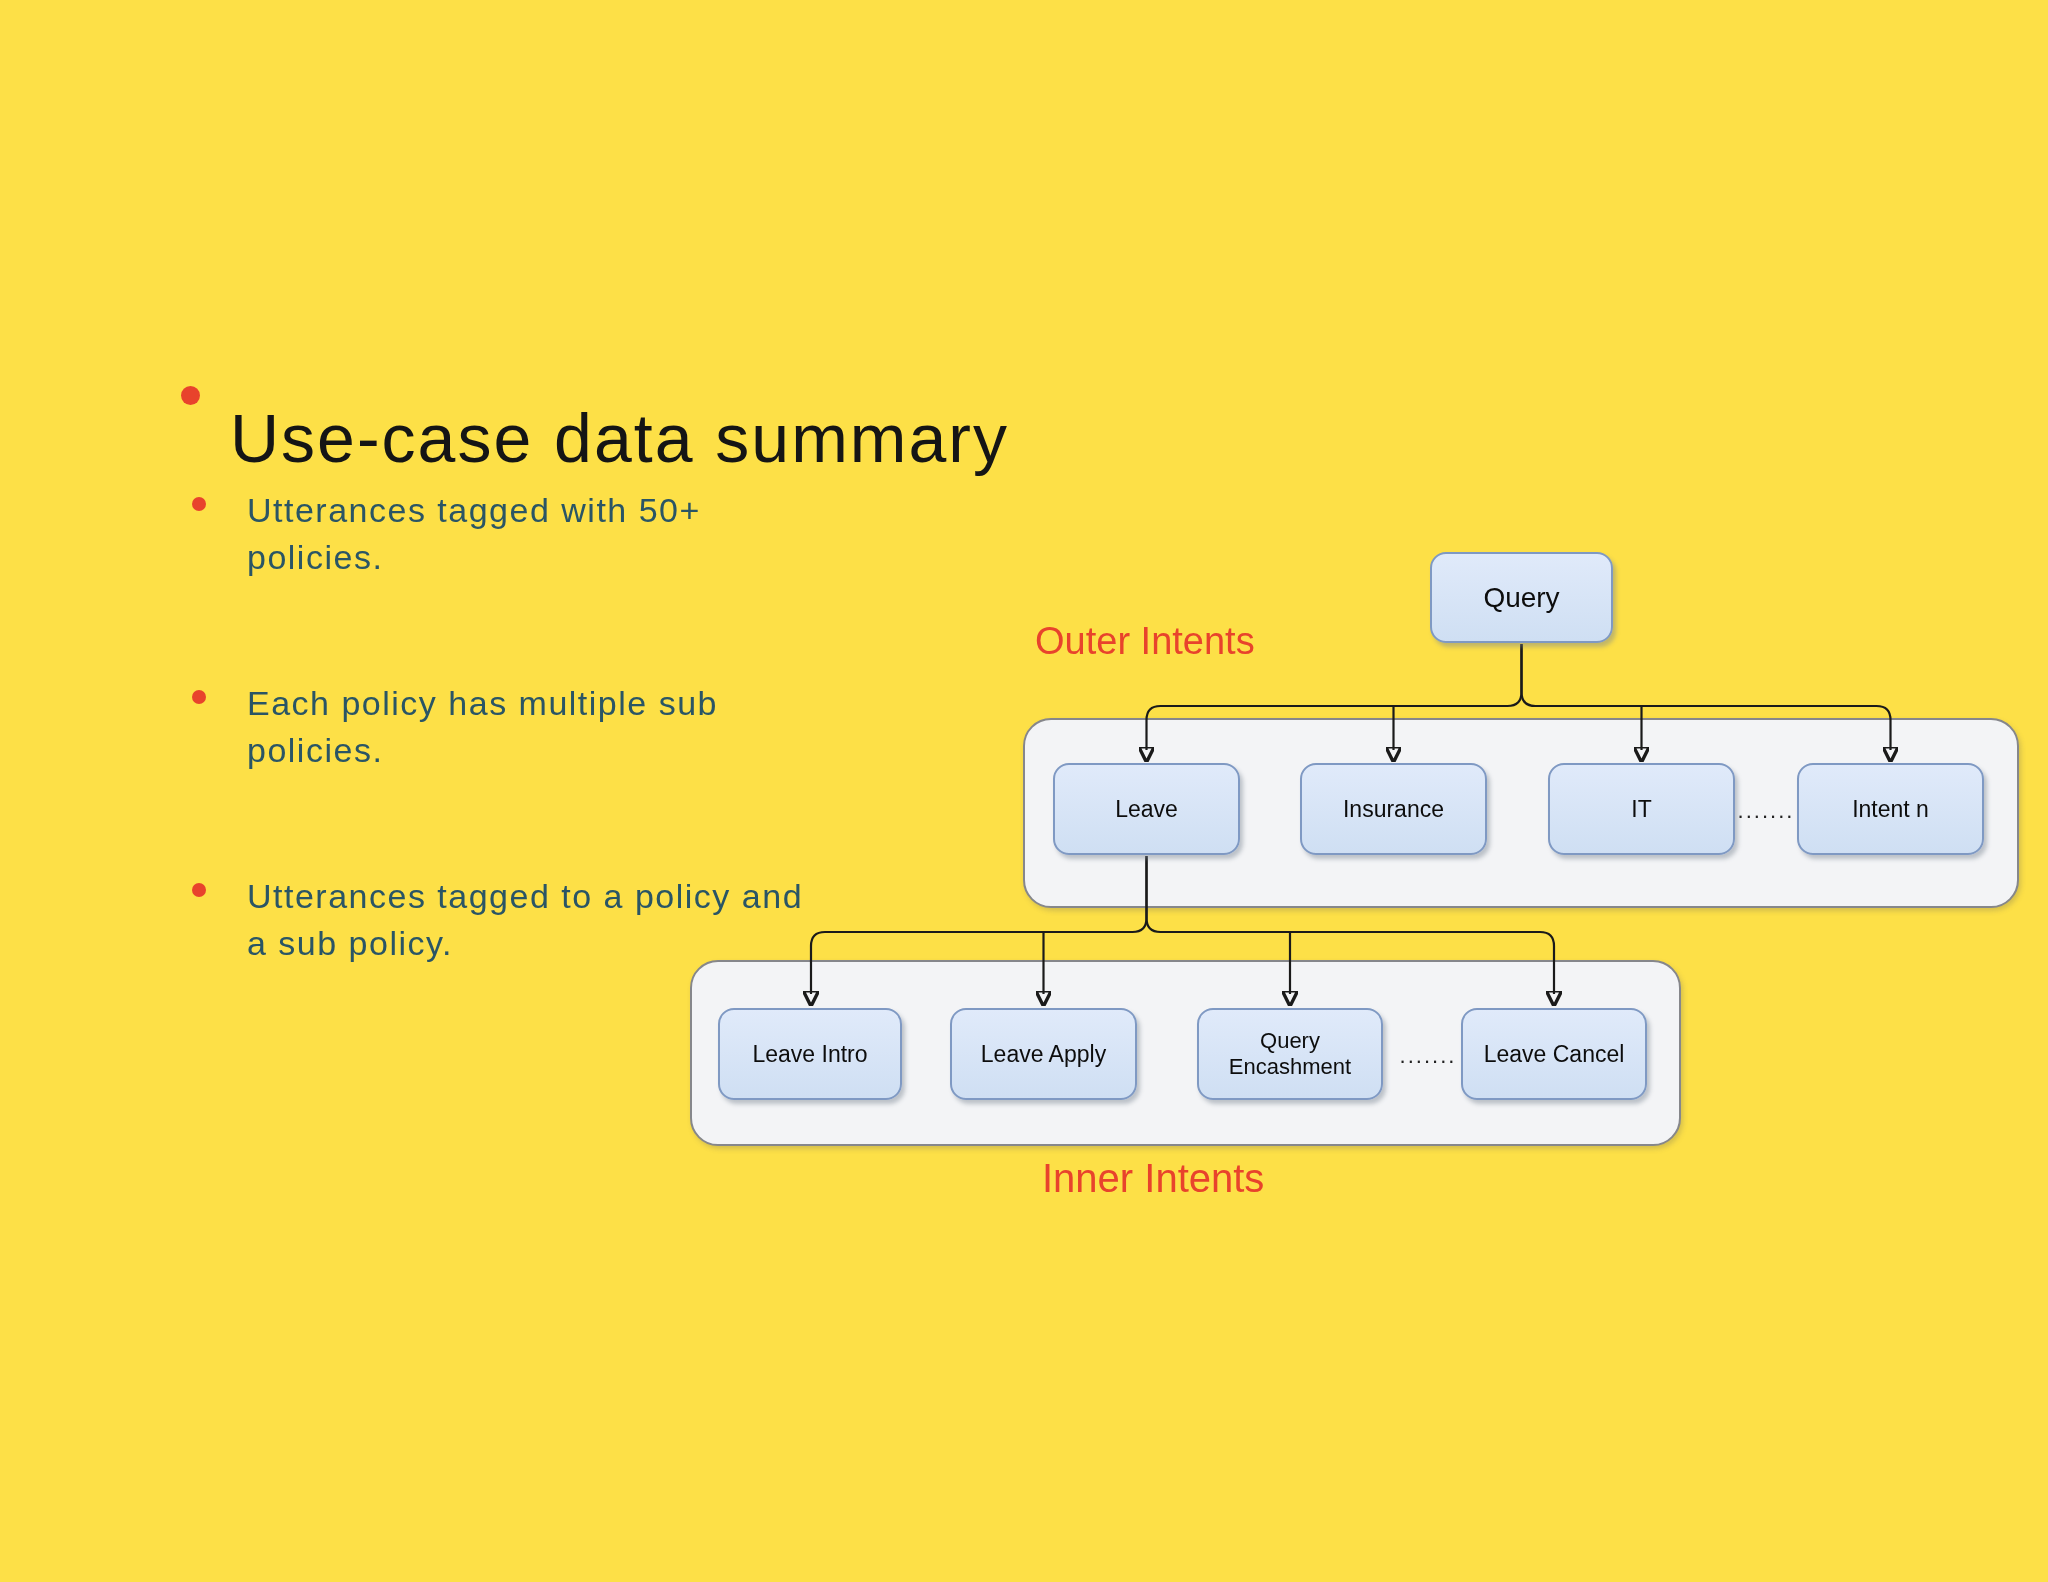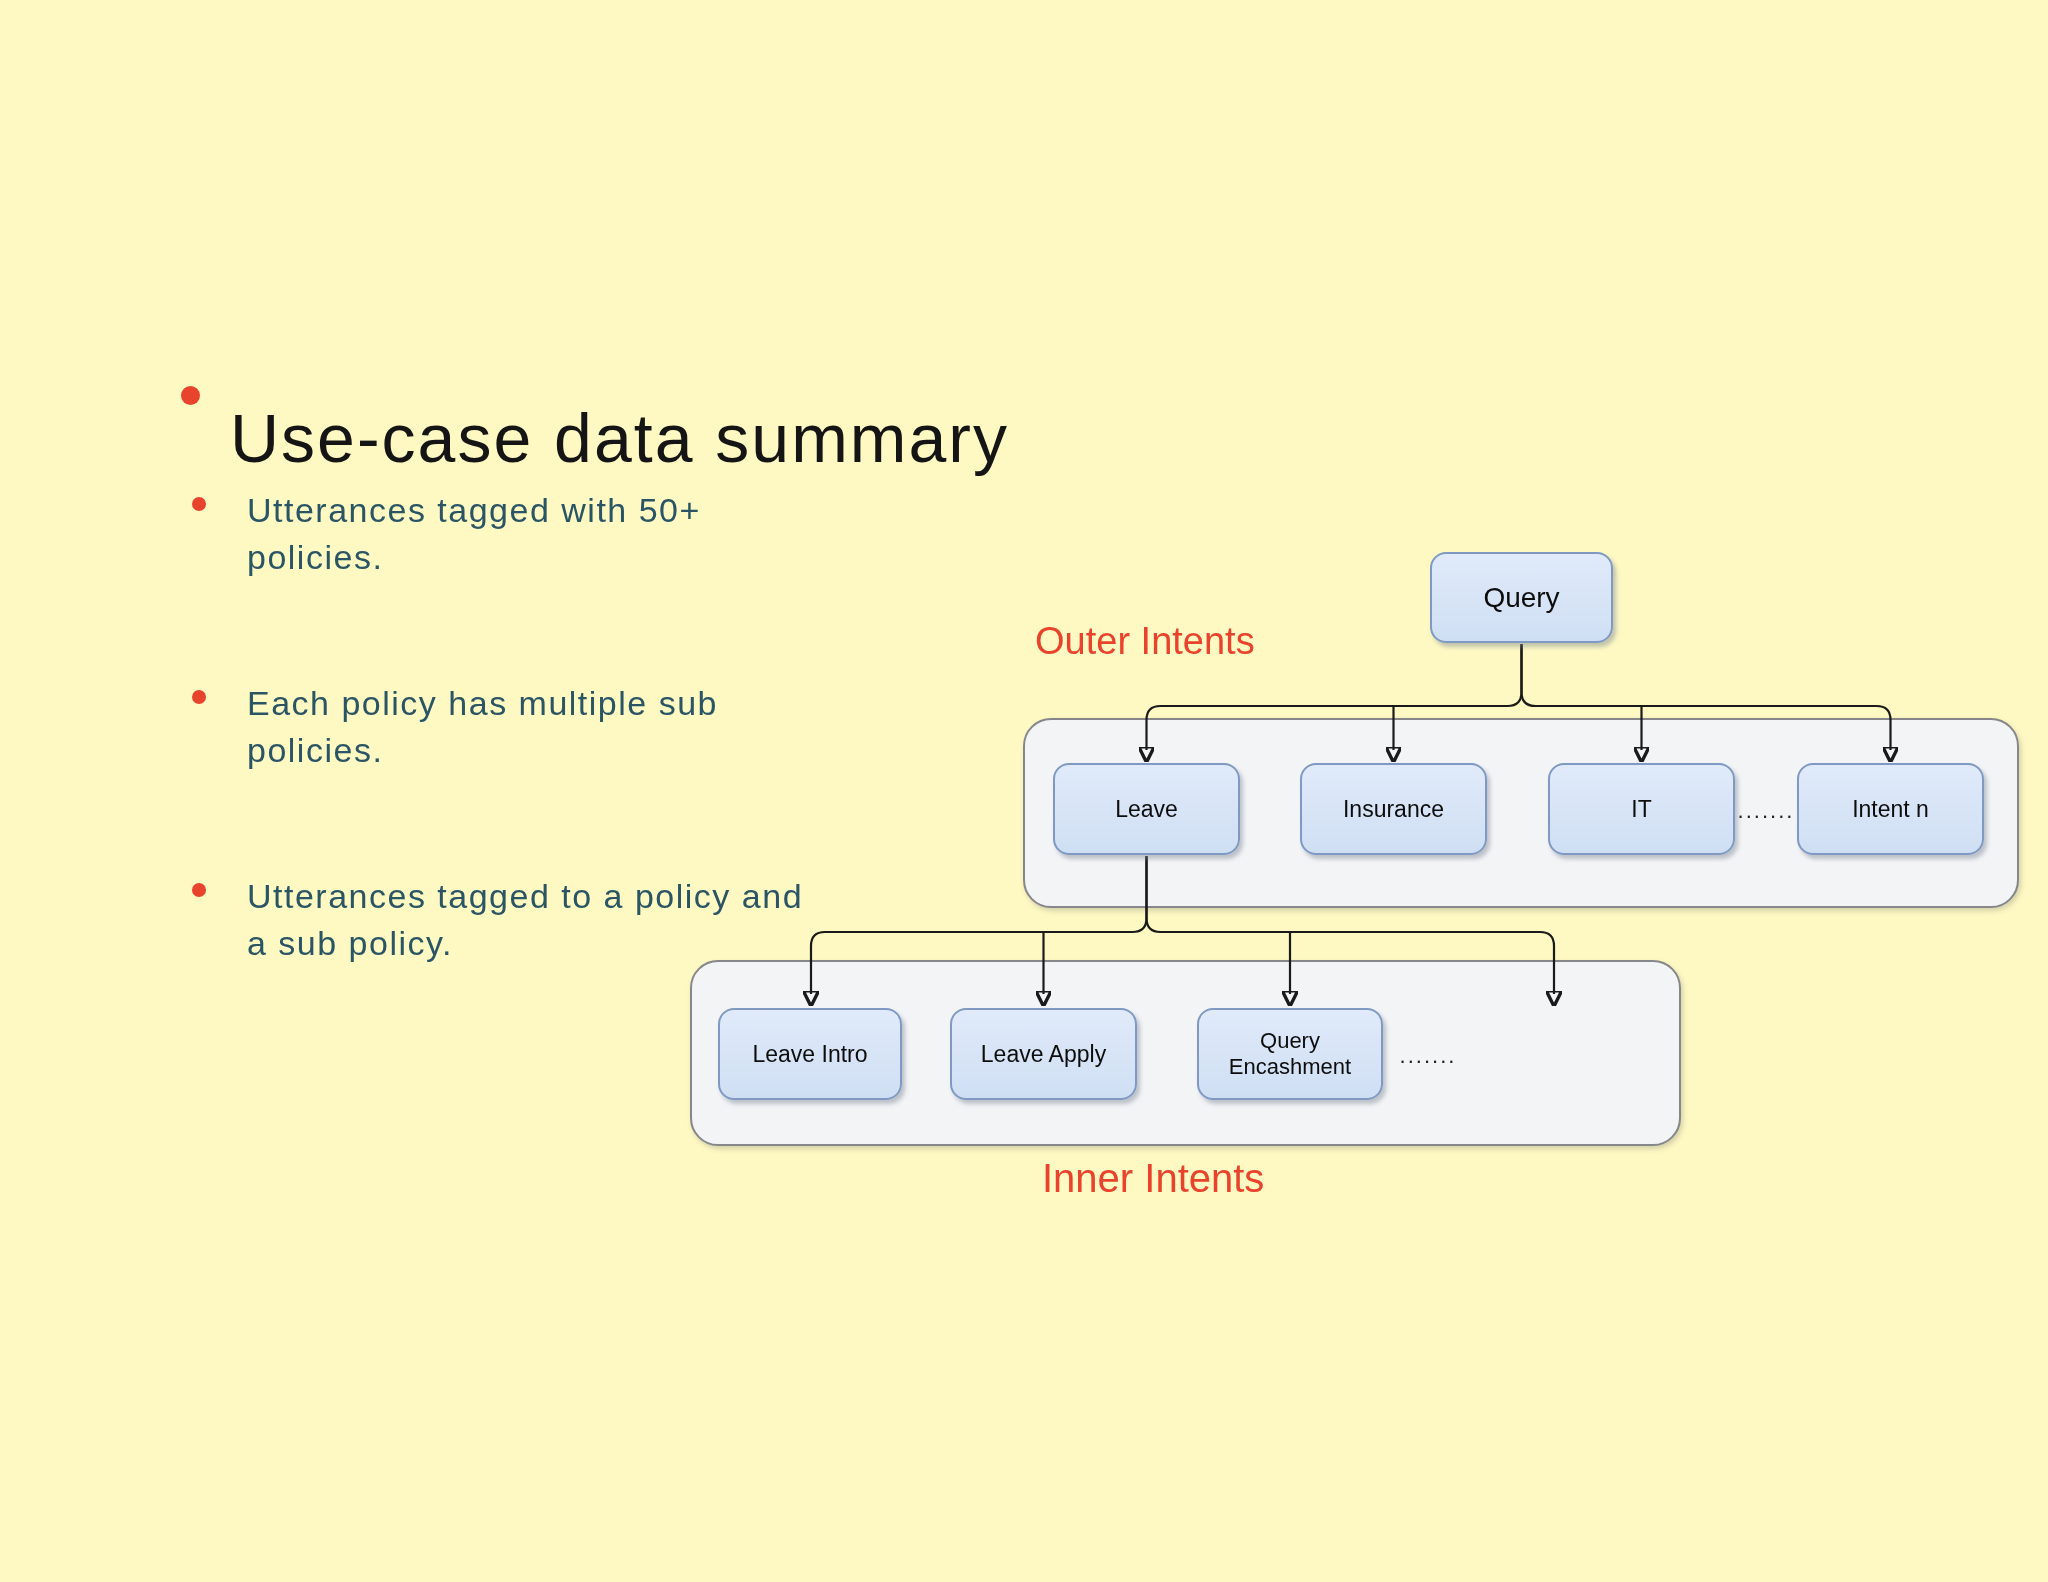--- a/index.html
+++ b/index.html
@@ -1,20 +1,20 @@
 <!DOCTYPE html>
 <html><head>
 <meta charset="utf-8">
 <style>
   html,body{margin:0;padding:0;}
   .slide{
     position:relative;
     width:2048px;
     height:1582px;
-    background:#fef9c3;
+    background:#fde047;
     font-family:"Liberation Sans", sans-serif;
     overflow:hidden;
   }
   
   .title-dot{
     position:absolute; left:181px; top:386px;
     width:19px; height:19px; border-radius:50%;
     background:#e8432c;
   }
   .page-title{
@@ -137,18 +137,19 @@
 
   <div class="node o1">Leave</div>
   <div class="node o2">Insurance</div>
   <div class="node o4">Intent n</div>
   <div class="node o3">IT</div>
   <div class="ellipsis outer-e">.......</div>
 
   <div class="node i2">Leave Apply</div>
   <div class="node i1">Leave Intro</div>
   <div class="node i3">Query Encashment</div>
+  <div class="node i4">Leave Cancel</div>
   <div class="ellipsis inner-e">.......</div>
 
   <div class="group-label outer-l">Outer Intents</div>
   <div class="group-label inner-l">Inner Intents</div>
 
 </div>
 
 </body></html>

